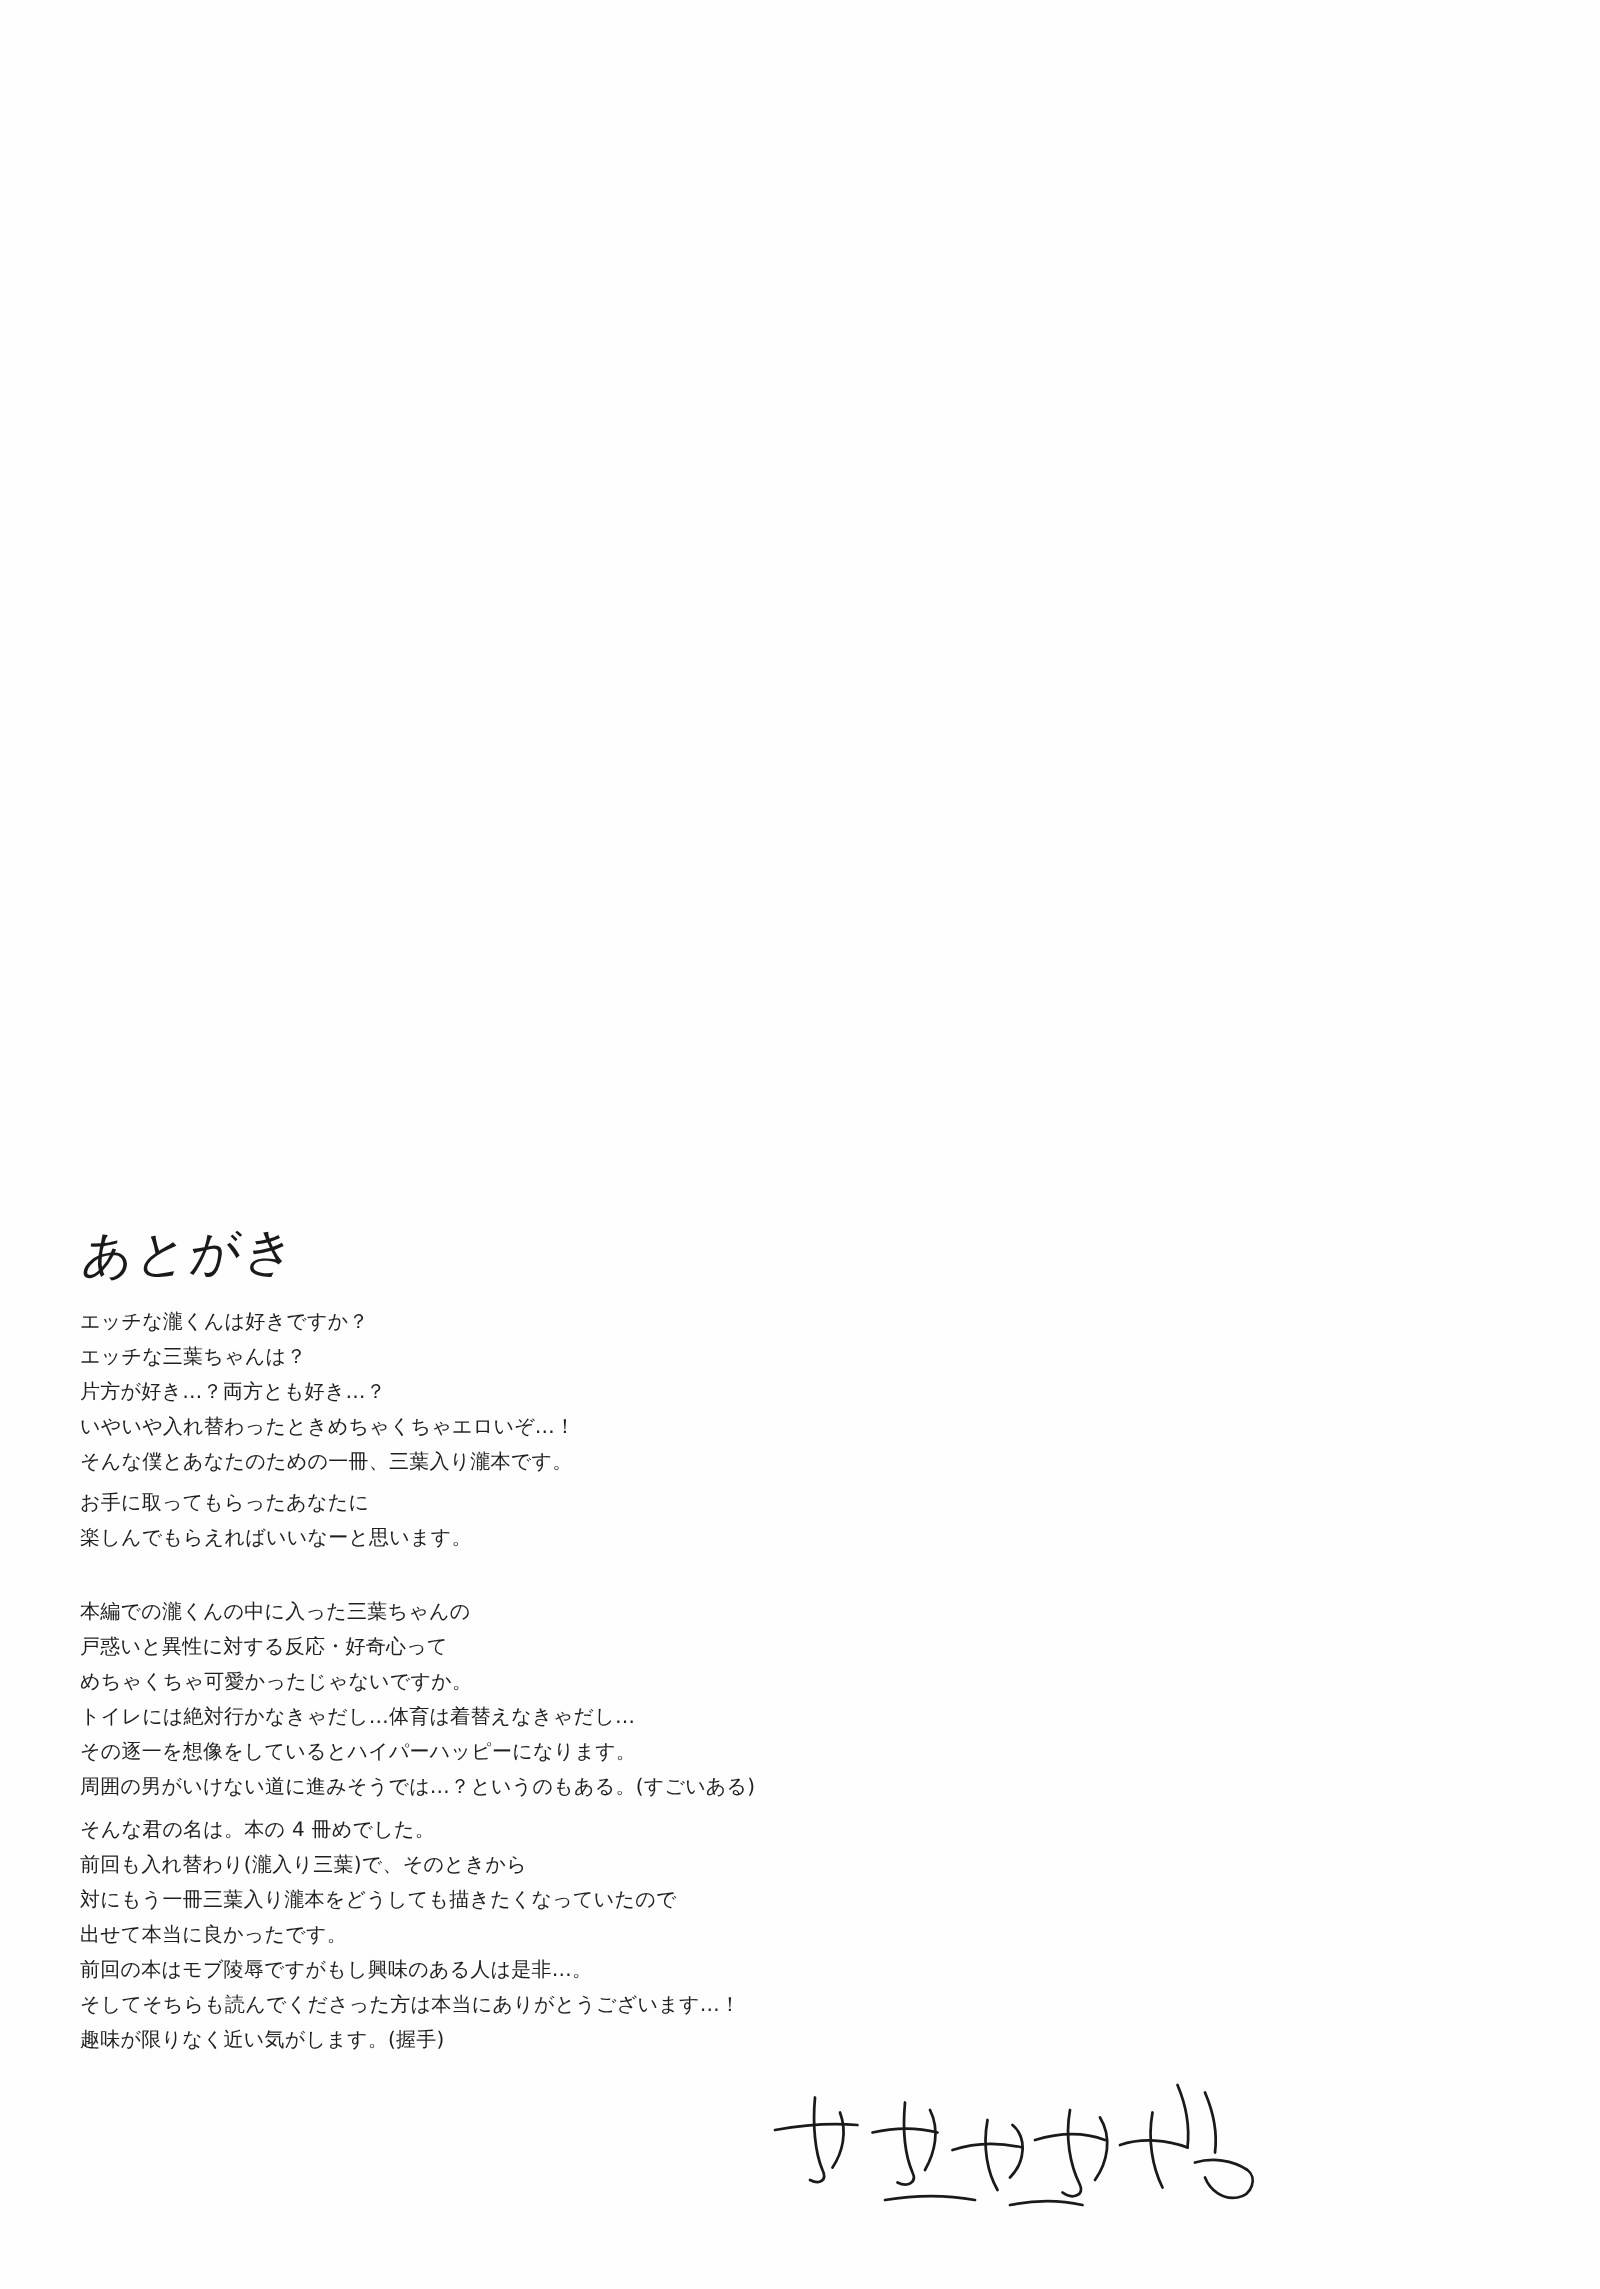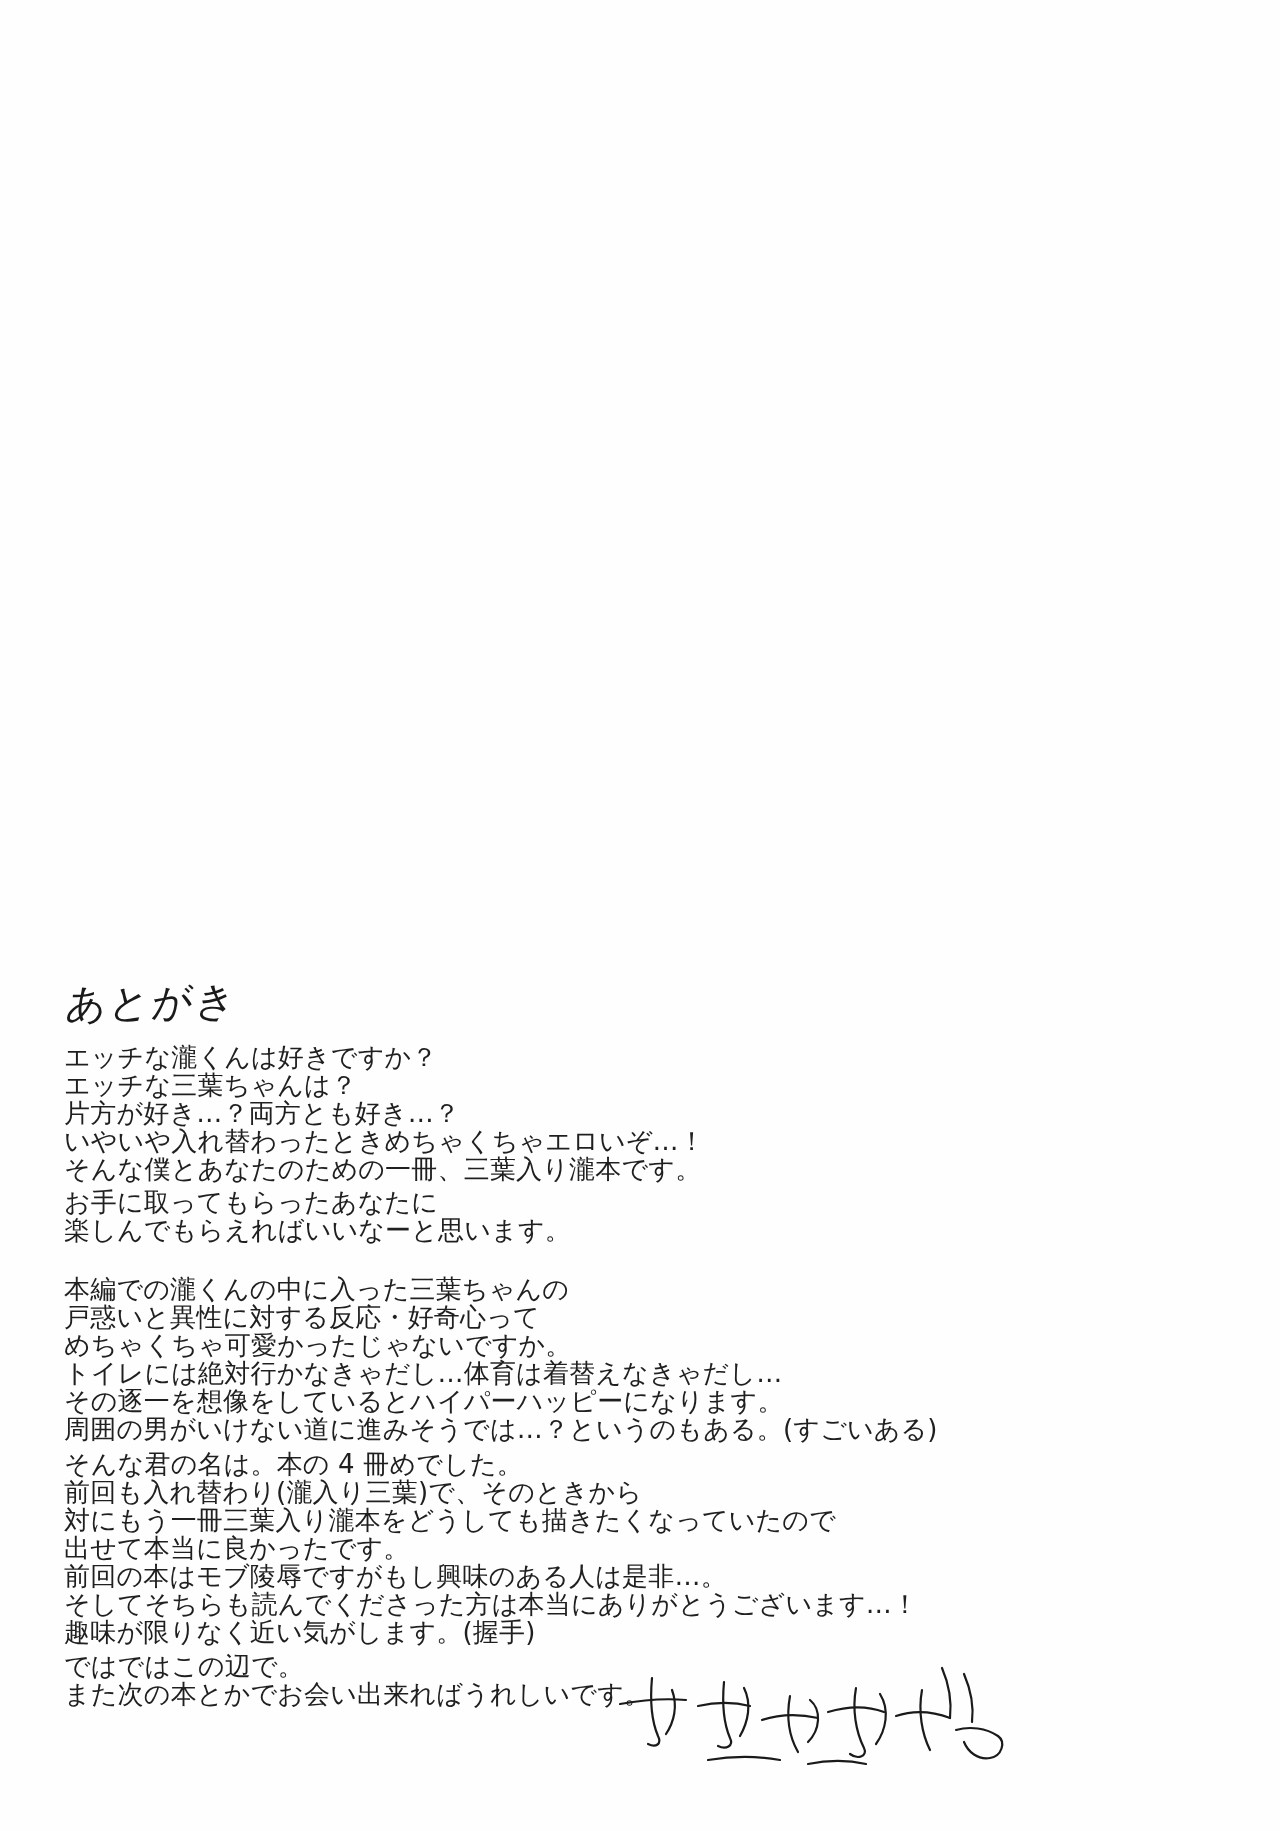--- a/index.html
+++ b/index.html
@@ -30,21 +30,21 @@
     letter-spacing: 2px;
     color: #1a1a1a;
     transform: skewX(-6deg) rotate(-1.2deg);
     font-weight: 400;
     white-space: nowrap;
   }
   .body-block {
     position: absolute;
     left: 64px;
     font-family: "DejaVu Sans", "Liberation Sans", sans-serif;
-    font-size: 26px;
+    font-size: 16px;
     line-height: 28px;
     color: #1f1f1f;
     white-space: pre-line;
     letter-spacing: 0.2px;
   }
   #para1 { top: 1043px; }
   #para2 { top: 1188px; }
   #para3 { top: 1275px; }
   #para4 { top: 1450px; }
   #para5 { top: 1652px; }
@@ -83,22 +83,20 @@
 周囲の男がいけない道に進みそうでは…？というのもある。(すごいある)</div>
 
   <div class="body-block" id="para4">そんな君の名は。本の 4 冊めでした。
 前回も入れ替わり(瀧入り三葉)で、そのときから
 対にもう一冊三葉入り瀧本をどうしても描きたくなっていたので
 出せて本当に良かったです。
 前回の本はモブ陵辱ですがもし興味のある人は是非…。
 そしてそちらも読んでくださった方は本当にありがとうございます…！
 趣味が限りなく近い気がします。(握手)</div>
 
-  <div class="body-block" id="para5">ではではこの辺で。
-また次の本とかでお会い出来ればうれしいです。</div>
 
   <div class="signature">
     <svg viewBox="0 0 420 130" xmlns="http://www.w3.org/2000/svg" fill="none" stroke="#1a1a1a" stroke-width="2.2" stroke-linecap="round" stroke-linejoin="round">
       <path d="M8 44 C30 40, 52 38, 74 40"></path>
       <path d="M40 18 C38 40, 40 62, 46 76 C50 84, 44 88, 36 84"></path>
       <path d="M60 30 C66 46, 62 62, 54 74"></path>
       <path d="M86 46 C104 42, 122 42, 138 46"></path>
       <path d="M112 22 C110 44, 112 64, 118 78 C122 86, 114 90, 106 86"></path>
       <path d="M132 28 C140 44, 136 62, 128 76"></path>
       <path d="M150 60 C168 54, 188 54, 206 58"></path>

